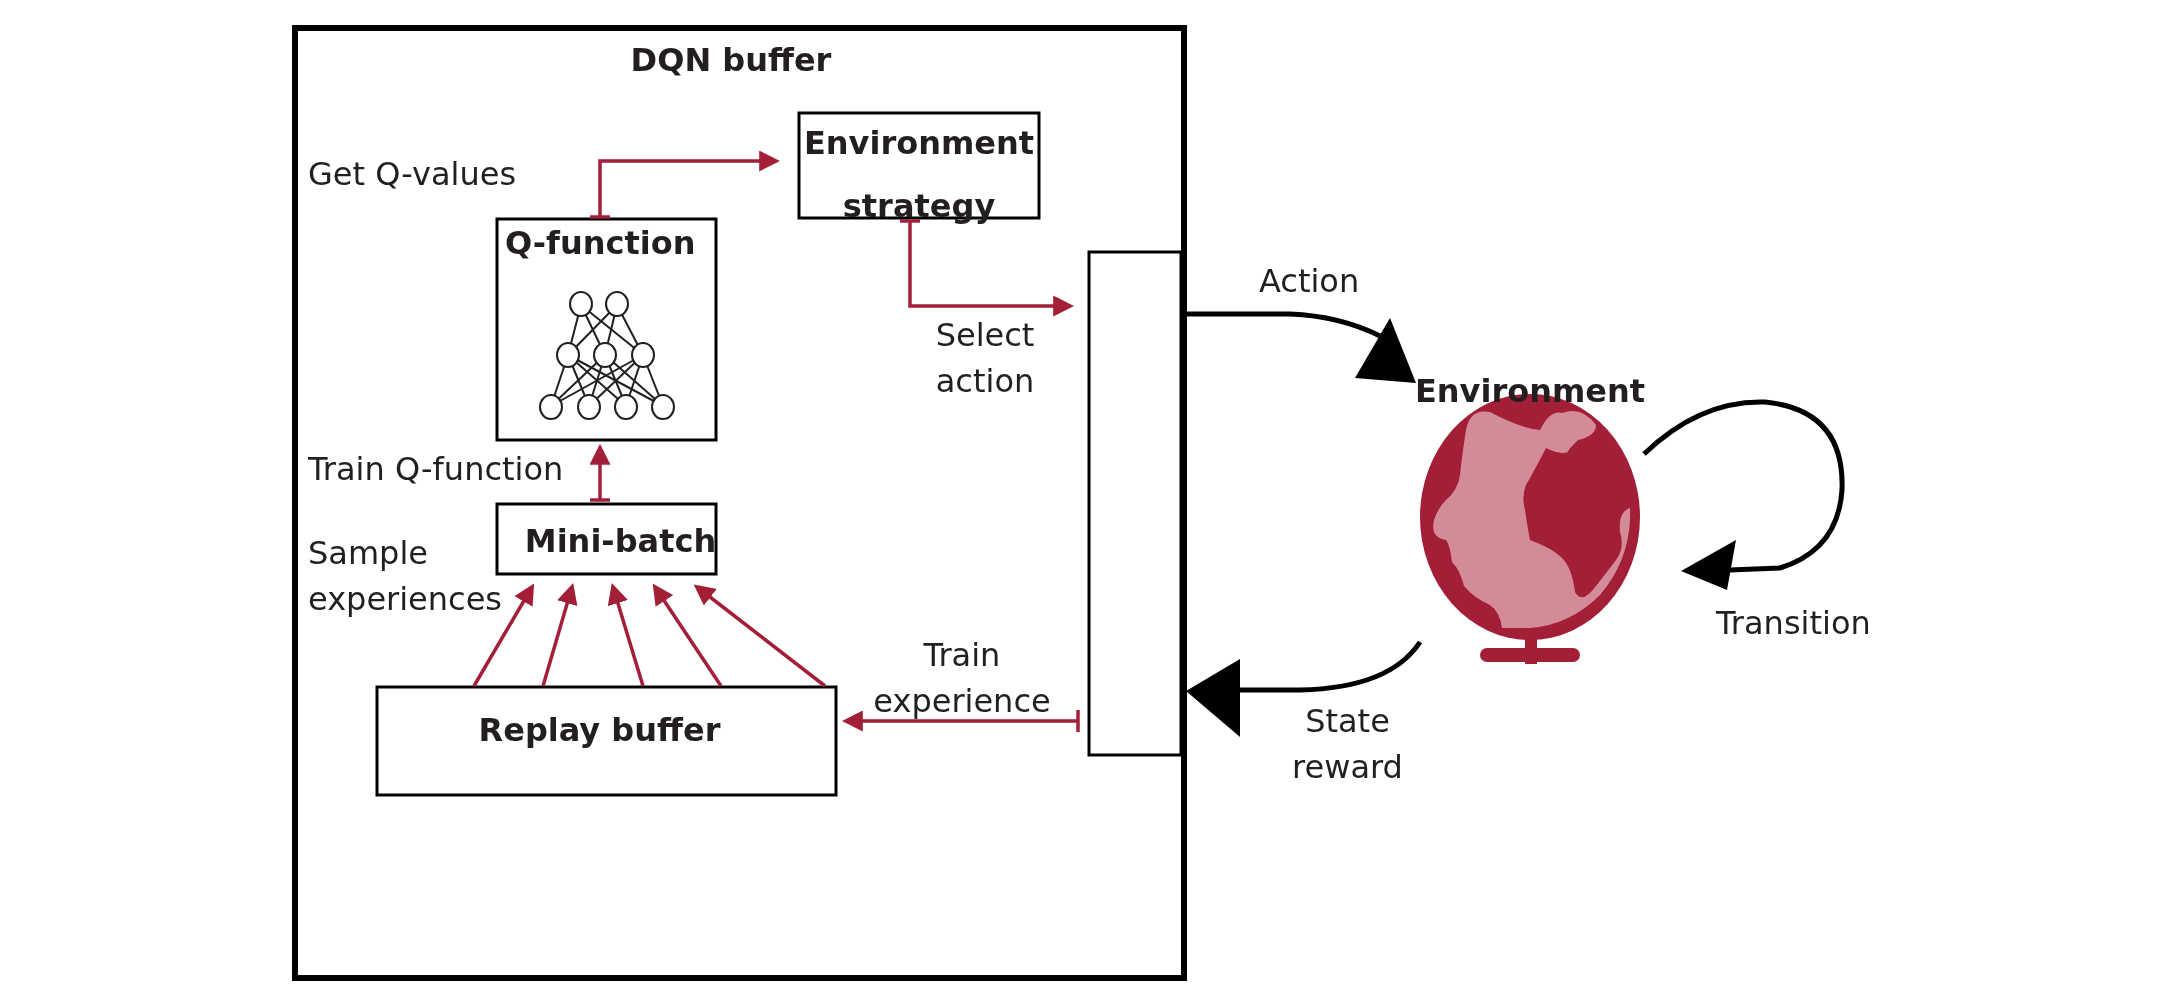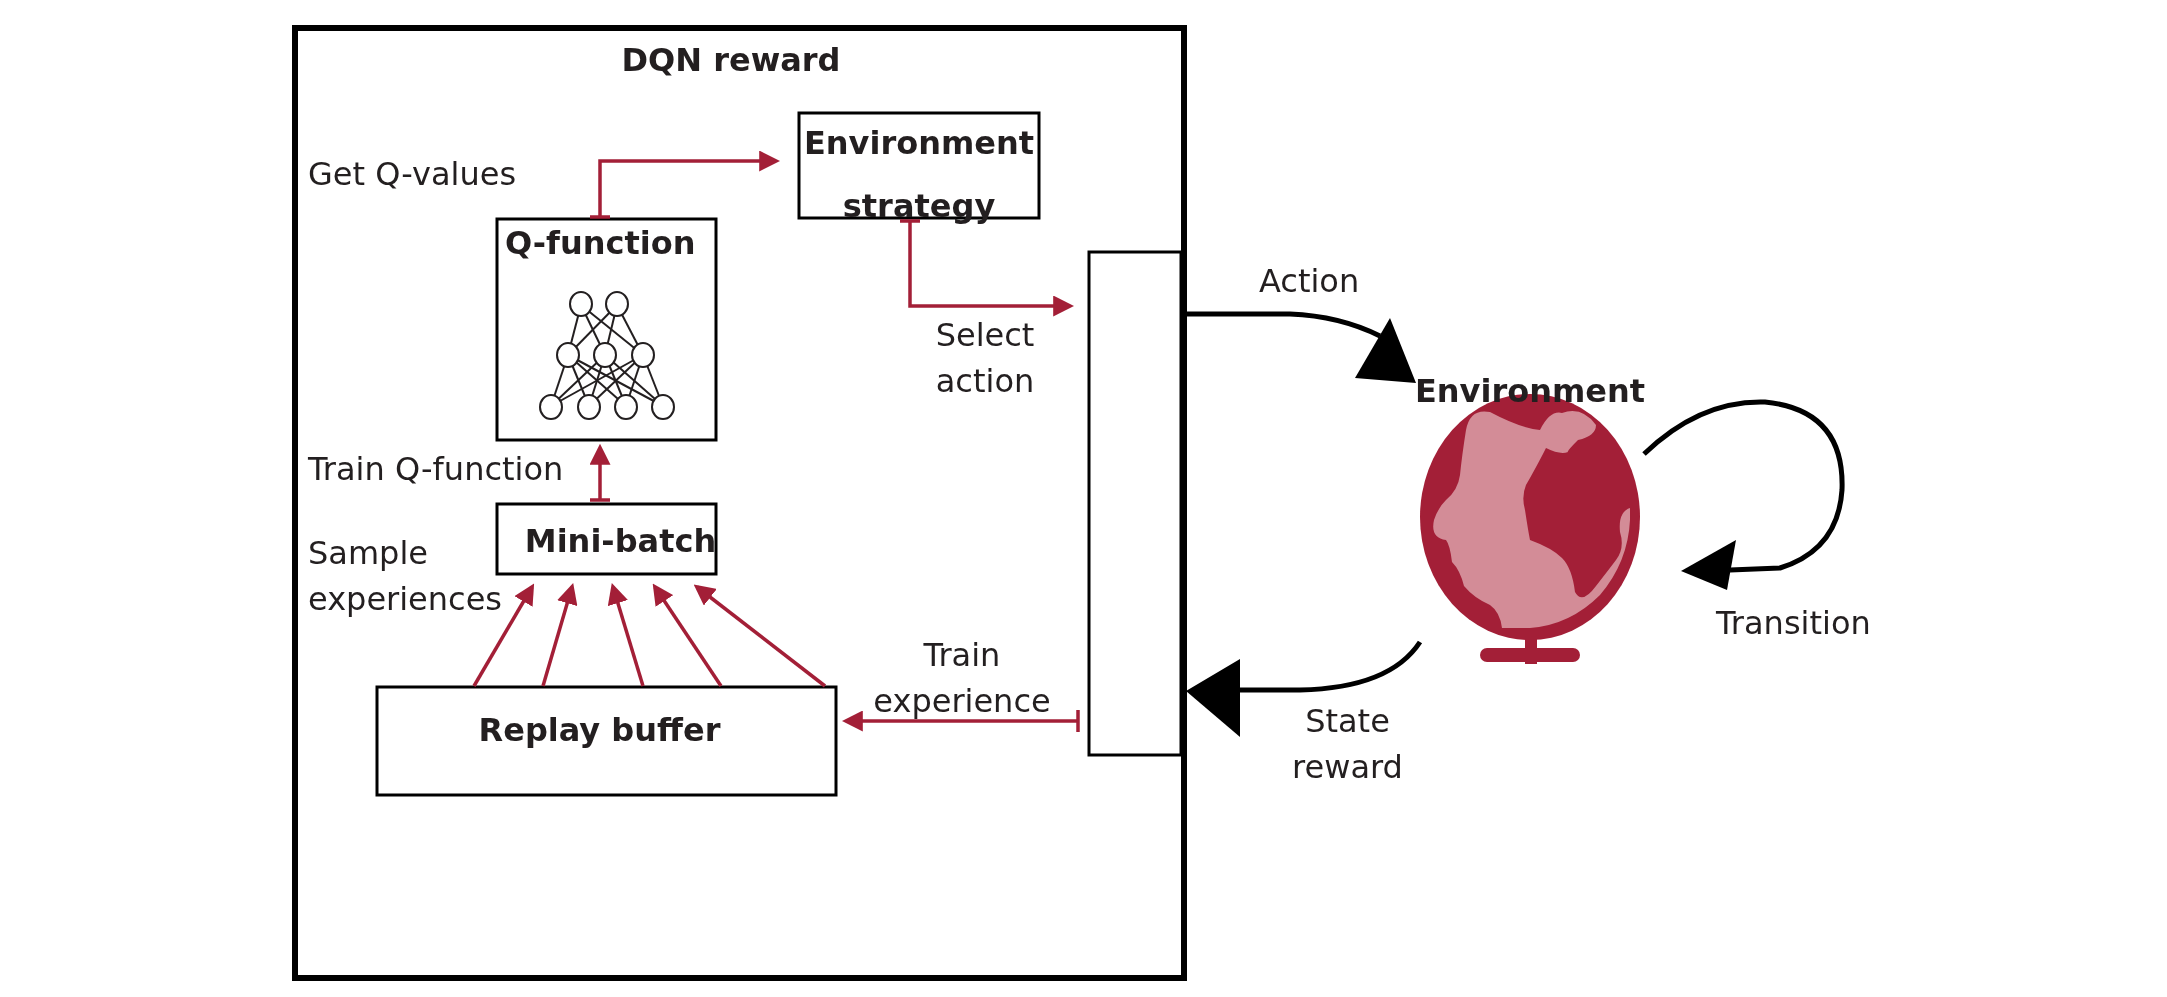--- a/index.html
+++ b/index.html
@@ -100,21 +100,21 @@
   <polygon points="1681,571 1736,540 1727,590" fill="#000"></polygon>
 
   <g>
     <ellipse cx="1530" cy="517" rx="110" ry="123" fill="#a31f37"></ellipse>
     <path fill="#d38c97" d="M1466,430 Q1470,408 1490,412 Q1520,428 1540,430 Q1550,410 1562,413 Q1582,406 1596,425 Q1596,436 1578,440 Q1566,452 1568,452 Q1560,455 1546,448 Q1540,460 1530,478 Q1520,492 1525,510 Q1528,530 1530,540 Q1552,548 1562,558 Q1572,568 1575,592 Q1582,605 1596,586 Q1610,568 1616,560 Q1625,548 1620,532 Q1618,512 1630,508 L1630,520 Q1628,562 1600,595 Q1570,625 1530,628 L1502,628 Q1500,612 1490,605 Q1474,598 1464,586 Q1460,570 1452,562 Q1450,545 1446,540 Q1430,538 1434,520 Q1438,508 1446,500 Q1458,490 1460,475 Q1462,455 1466,430 z"></path>
     <rect x="1525" y="628" width="12" height="36" fill="#a31f37"></rect>
     <rect x="1480" y="648" width="100" height="14" rx="7" fill="#a31f37"></rect>
   </g>
 </svg>
 
-<div class="lbl bold center" style="left:596px;top:37px;width:270px;">DQN reward</div>
+<div class="lbl bold center" style="left:596px;top:37px;width:270px;">DQN buffer</div>
 
 <div class="lbl bold center" style="left:799px;top:120px;width:240px;">Environment</div>
 <div class="lbl bold center" style="left:799px;top:166px;width:240px;margin-top:17px;">strategy</div>
 
 <div class="lbl bold" style="left:505px;top:220px;">Q-function</div>
 <div class="lbl bold center" style="left:497px;top:518px;width:247px;">Mini-batch</div>
 <div class="lbl bold center" style="left:377px;top:707px;width:445px;">Replay buffer</div>
 
 <div class="lbl" style="left:308px;top:151px;text-align:right;">Get Q-values</div>
 <div class="lbl center" style="left:920px;top:312px;width:130px;">Select</div>

